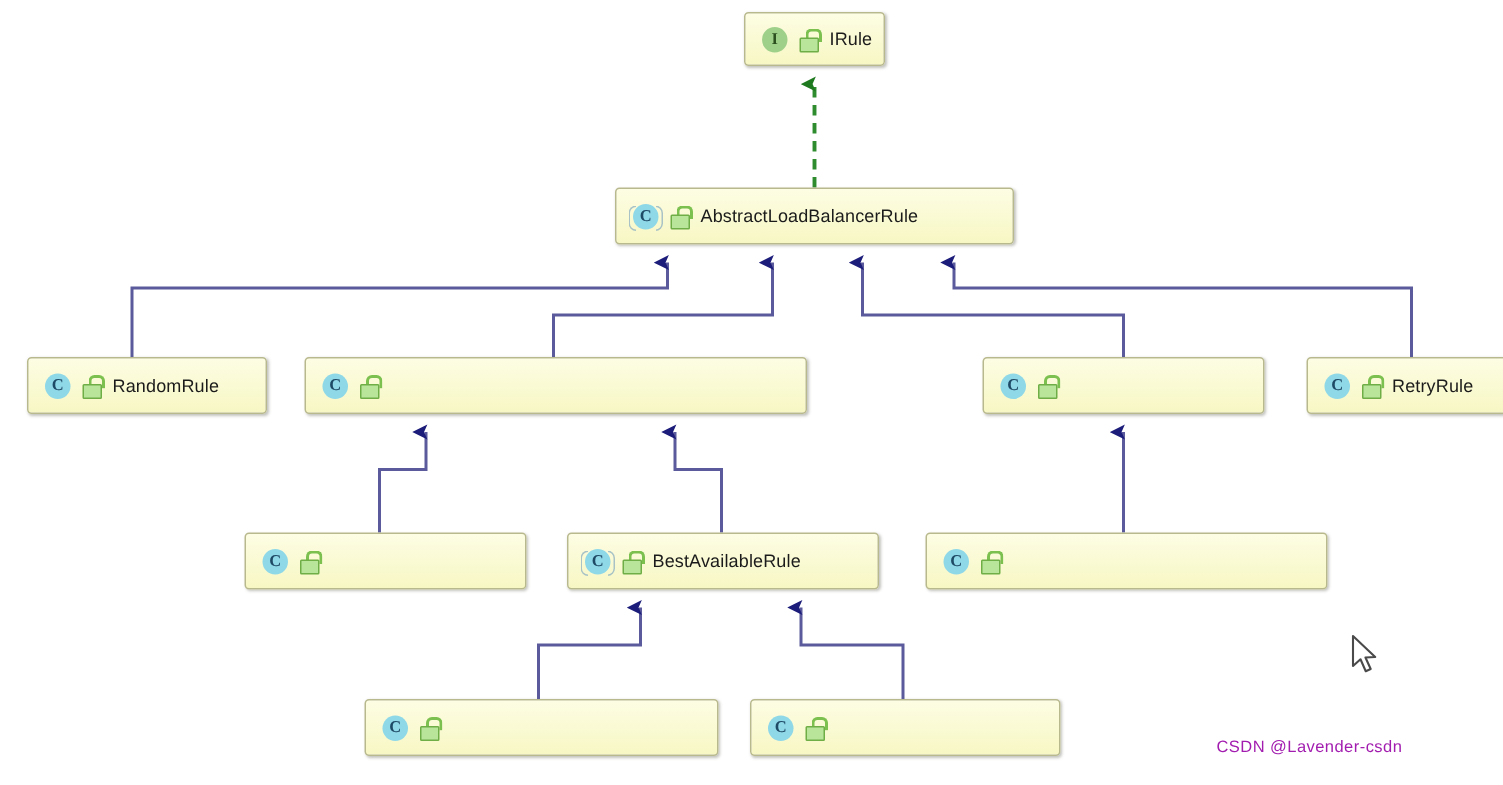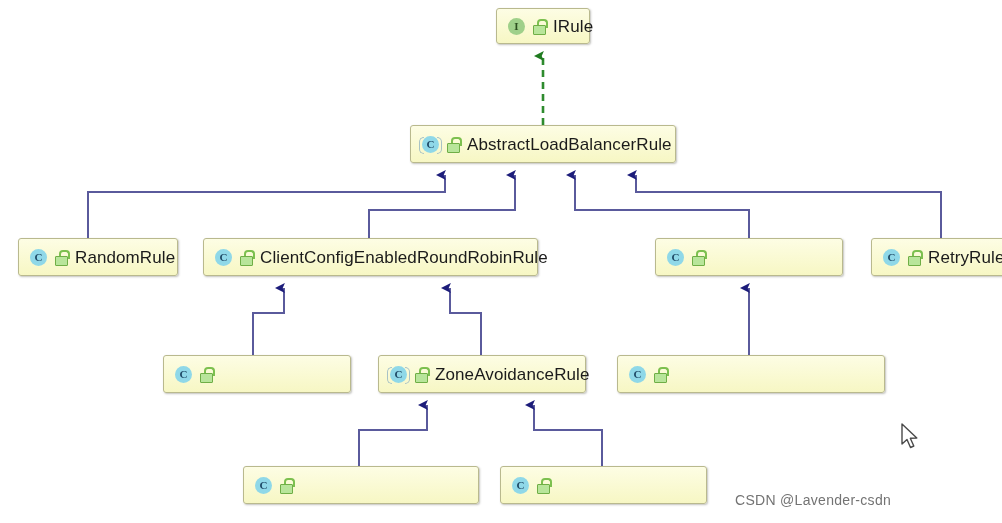--- a/index.html
+++ b/index.html
@@ -30,21 +30,21 @@
     align-items: center;
     gap: 7px;
     padding: 0 12px 0 10px;
     background: linear-gradient(#fdfde4, #f7f7c4);
     border: 1px solid #b9b98e;
     border-radius: 3px;
     box-shadow: 1px 1px 2px rgba(120,120,110,0.45);
     white-space: nowrap;
   }
   .uml-node-label {
-    font-size: 17px;
+    font-size: 12px;
     color: #1b1b1b;
     letter-spacing: 0.1px;
     line-height: 1;
   }
   .type-icon {
     position: relative;
     flex: 0 0 auto;
     width: 19px;
     height: 19px;
     display: flex;
@@ -111,24 +111,24 @@
     left: 0;
     top: 6px;
     width: 11px;
     height: 8px;
     background: #b8e59a;
     border: 1.5px solid #6fae46;
     border-radius: 1px;
   }
   #watermark {
     position: absolute;
-    left: 735px;
+    left: 811px;
     top: 492px;
-    font-size: 14px;
-    color: #737373;
+    font-size: 11px;
+    color: #a21caf;
     letter-spacing: 0.3px;
     white-space: nowrap;
   }
   #mouse-cursor {
     position: absolute;
     left: 900px;
     top: 423px;
     width: 20px;
     height: 28px;
   }
@@ -206,21 +206,20 @@
   </div>
 
   <div class="uml-node" style="left:203px; top:238px; width:335px; height:38px;">
     <span class="type-icon klass">
       <span class="disc">C</span>
     </span>
     <span class="lock-icon">
       <span class="shackle"></span>
         <span class="body"></span>
     </span>
-    <span class="uml-node-label">ClientConfigEnabledRoundRobinRule</span>
   </div>
 
   <div class="uml-node" style="left:655px; top:238px; width:188px; height:38px;">
     <span class="type-icon klass">
       <span class="disc">C</span>
     </span>
     <span class="lock-icon">
       <span class="shackle"></span>
         <span class="body"></span>
     </span>
@@ -248,21 +247,21 @@
   </div>
 
   <div class="uml-node" style="left:378px; top:355px; width:208px; height:38px;">
     <span class="type-icon klass abstract">
       <span class="disc">C</span>
     </span>
     <span class="lock-icon">
       <span class="shackle"></span>
         <span class="body"></span>
     </span>
-    <span class="uml-node-label">ZoneAvoidanceRule</span>
+    <span class="uml-node-label">BestAvailableRule</span>
   </div>
 
   <div class="uml-node" style="left:617px; top:355px; width:268px; height:38px;">
     <span class="type-icon klass">
       <span class="disc">C</span>
     </span>
     <span class="lock-icon">
       <span class="shackle"></span>
         <span class="body"></span>
     </span>

